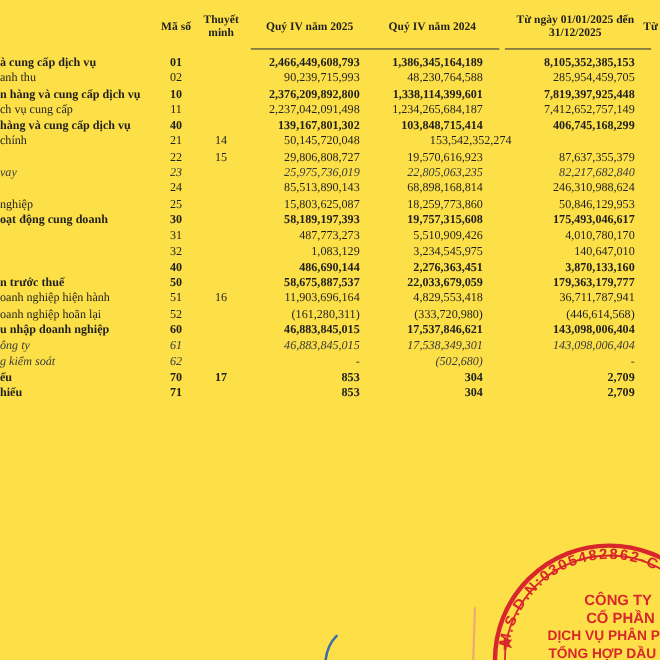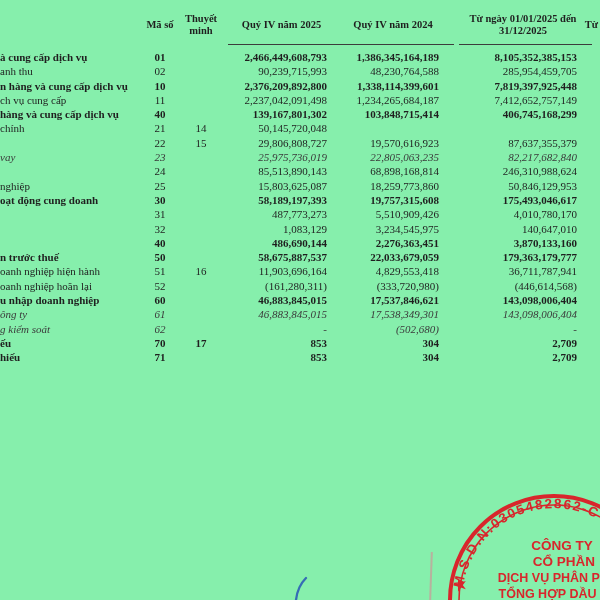--- a/index.html
+++ b/index.html
@@ -1,18 +1,18 @@
 <!DOCTYPE html>
 <html><head>
 <meta charset="utf-8">
 <style>
   html,body{margin:0;padding:0;}
   body{width:600px;height:600px;overflow:hidden;background:#fff;position:relative;
        font-family:"Liberation Serif", serif;color:#1f1f1f;}
-  .page{position:absolute;inset:0;background:#86efac;}
+  .page{position:absolute;inset:0;background:#fde047;}
 
   
   .hdr{position:absolute;left:0;top:6px;width:600px;height:38px;display:flex;align-items:center;
        font-weight:bold;font-size:10.5px;line-height:12px;}
   .hdr .hc{flex:none;text-align:center;}
   .hc-label{width:140px;}
   .hc-code{width:40px;}
   .hc-note{width:42px;}
   .hc-v1{width:105px;padding-left:14px;box-sizing:border-box;}
   .hc-v2{width:112px;padding-left:20px;box-sizing:border-box;}
@@ -109,20 +109,21 @@
       <div class="c c-v1">139,167,801,302</div>
       <div class="c c-v2">103,848,715,414</div>
       <div class="c c-v3">406,745,168,299</div>
       <div class="c c-v4"></div>
     </div>
       <div class="row">
       <div class="c c-label">chính</div>
       <div class="c c-code">21</div>
       <div class="c c-note">14</div>
       <div class="c c-v1">50,145,720,048</div>
+      <div class="c c-v3">153,542,352,274</div>
       <div class="c c-v4"></div>
     </div>
       <div class="row">
       <div class="c c-label"></div>
       <div class="c c-code">22</div>
       <div class="c c-note">15</div>
       <div class="c c-v1">29,806,808,727</div>
       <div class="c c-v2">19,570,616,923</div>
       <div class="c c-v3">87,637,355,379</div>
       <div class="c c-v4"></div>

